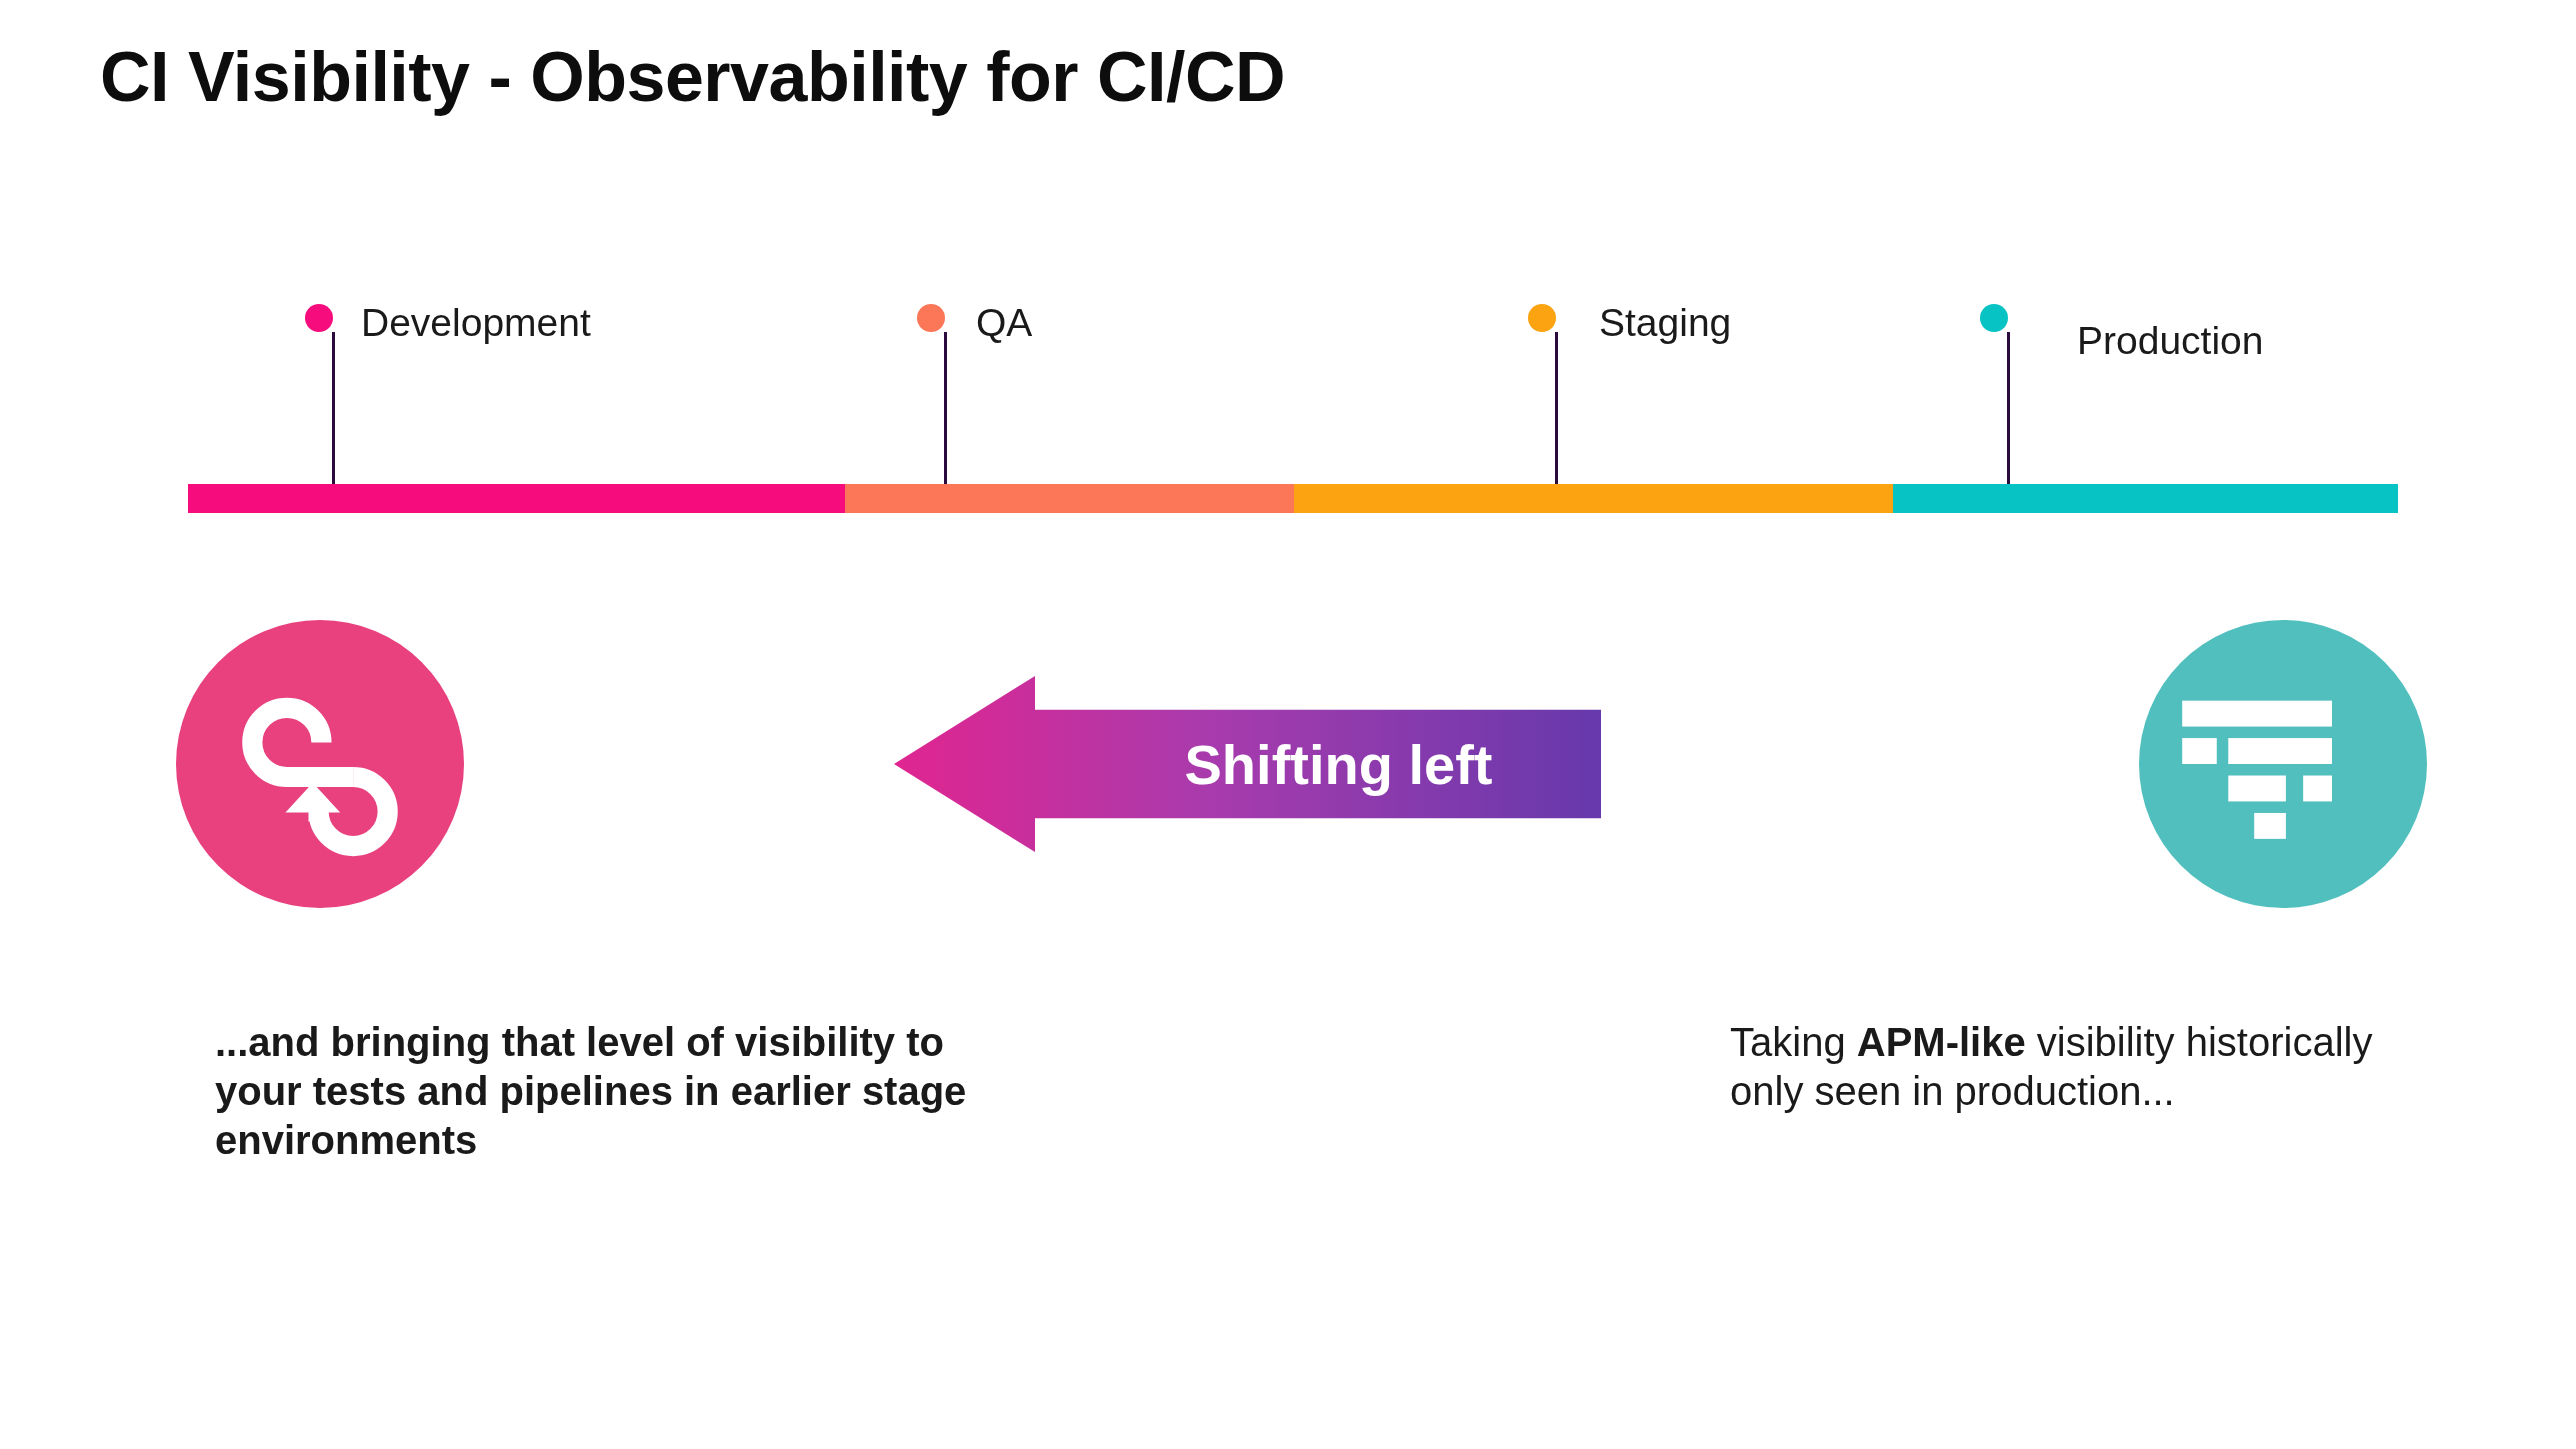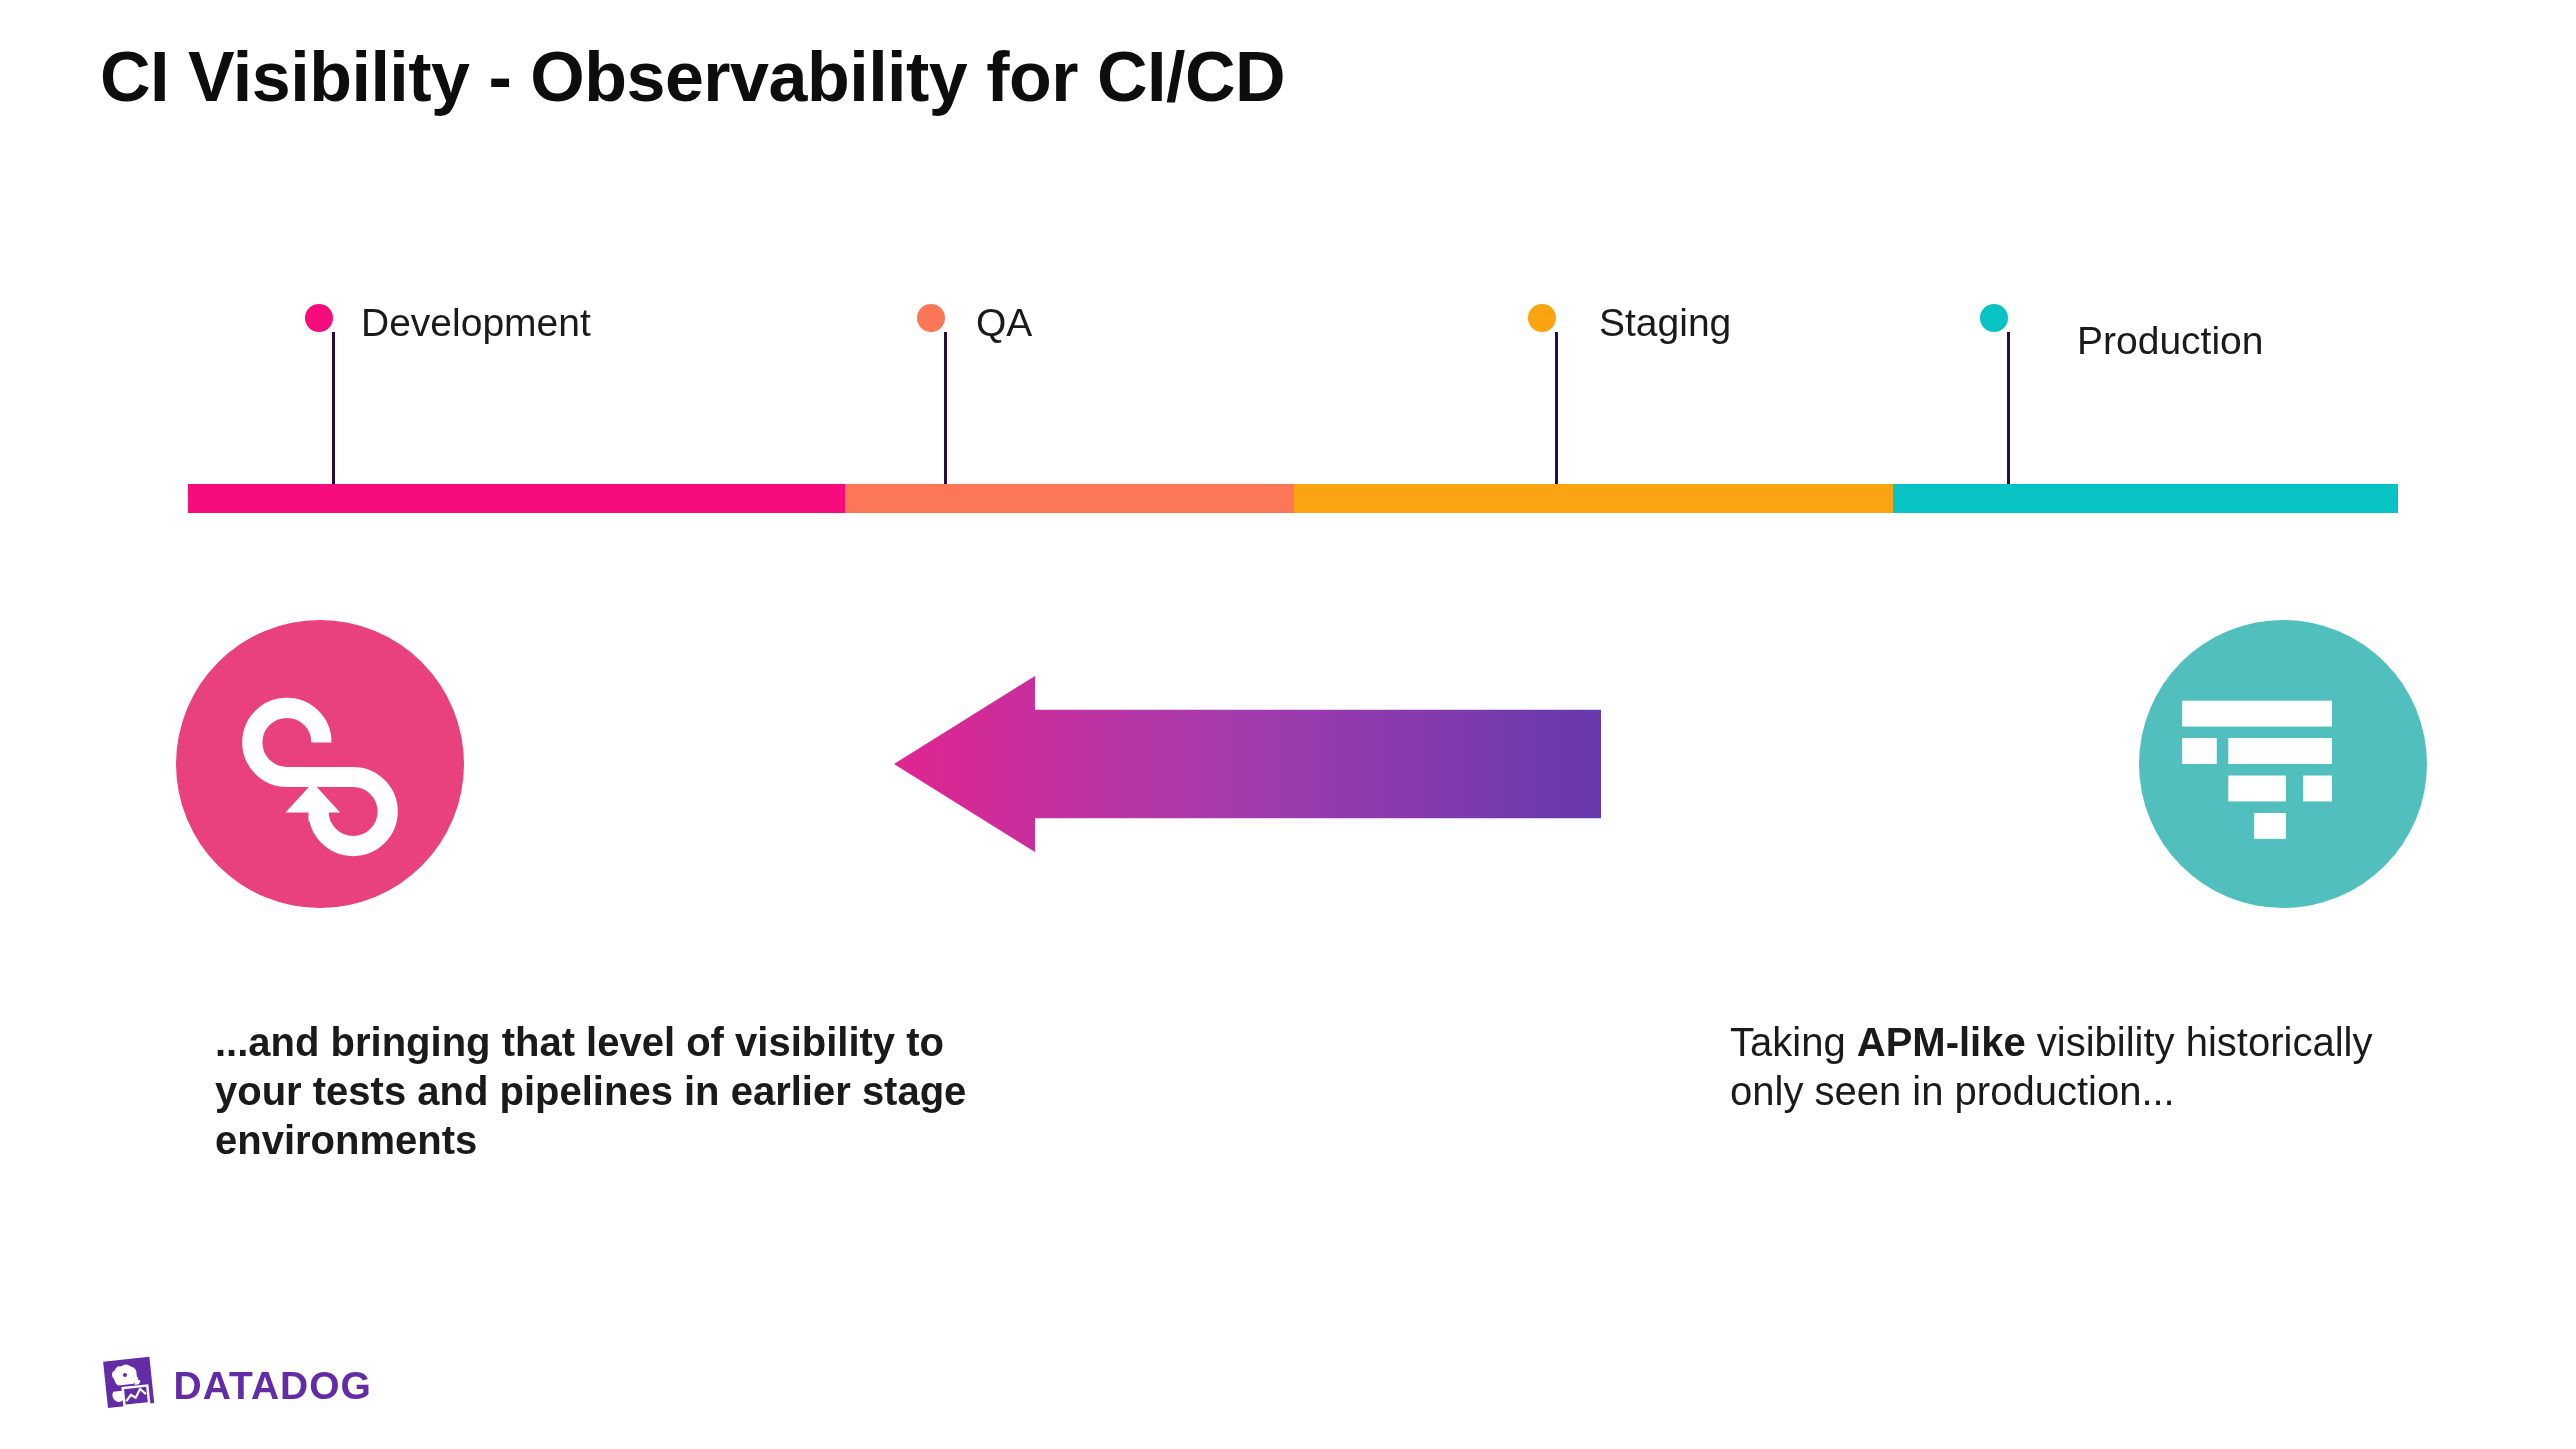--- a/index.html
+++ b/index.html
@@ -239,44 +239,22 @@
     <svg id="arrow-svg" viewBox="0 0 732 182" preserveAspectRatio="none">
       <defs>
         <linearGradient id="arrGrad" x1="0" y1="0" x2="1" y2="0">
           <stop offset="0" stop-color="#e02590"></stop>
           <stop offset="0.45" stop-color="#a83bad"></stop>
           <stop offset="1" stop-color="#6639ac"></stop>
         </linearGradient>
       </defs>
       <polygon points="0,91 146,0 146,35 732,35 732,147 146,147 146,182" fill="url(#arrGrad)"></polygon>
     </svg>
+    <div id="arrow-label">Shifting left</div>
   </div>
 
   <div id="caption-left" class="caption">...and bringing that level of visibility to your tests and pipelines in earlier stage environments</div>
 
   <div id="caption-right" class="caption"><span>Taking </span><b>APM-like</b><span> visibility historically only seen in production...</span></div>
 
-  <div id="logo">
-    <svg id="logo-mark" viewBox="0 0 64 64">
-      <g transform="rotate(-6 32 32)">
-        <rect x="6" y="4" width="48" height="48" fill="#632ca6"></rect>
-
-        <path d="M16 16 q3 -7 8 -5 q5 -4 10 1 q6 2 5 9 q1 6 -4 9 l-16 0 q-5 -3 -3 -14 z" fill="#ffffff"></path>
-
-        <path d="M15 15 q-3 5 1 9 q3 -6 5 -8 z" fill="#ffffff"></path>
-
-        <circle cx="27" cy="20" r="2.1" fill="#632ca6"></circle>
-
-        <path d="M37 23 q6 1 5 5 q-1 4 -6 3 z" fill="#ffffff"></path>
-        <circle cx="41.5" cy="25.5" r="1.6" fill="#632ca6"></circle>
-
-        <path d="M13 36 q-3 6 2 10 q5 3 9 -2 l-2 -8 z" fill="#ffffff"></path>
-
-        <rect x="22" y="32" width="28" height="21" fill="#ffffff"></rect>
-        <rect x="24.5" y="34.5" width="23" height="16" fill="#632ca6"></rect>
-        <polyline points="25.5,47 31,41 35.5,44.5 41,36 46.5,42" fill="none" stroke="#ffffff" stroke-width="2.2"></polyline>
-      </g>
-    </svg>
-    <span id="logo-word">DATADOG</span>
-  </div>
 
 </div>
 
 
 </body></html>

